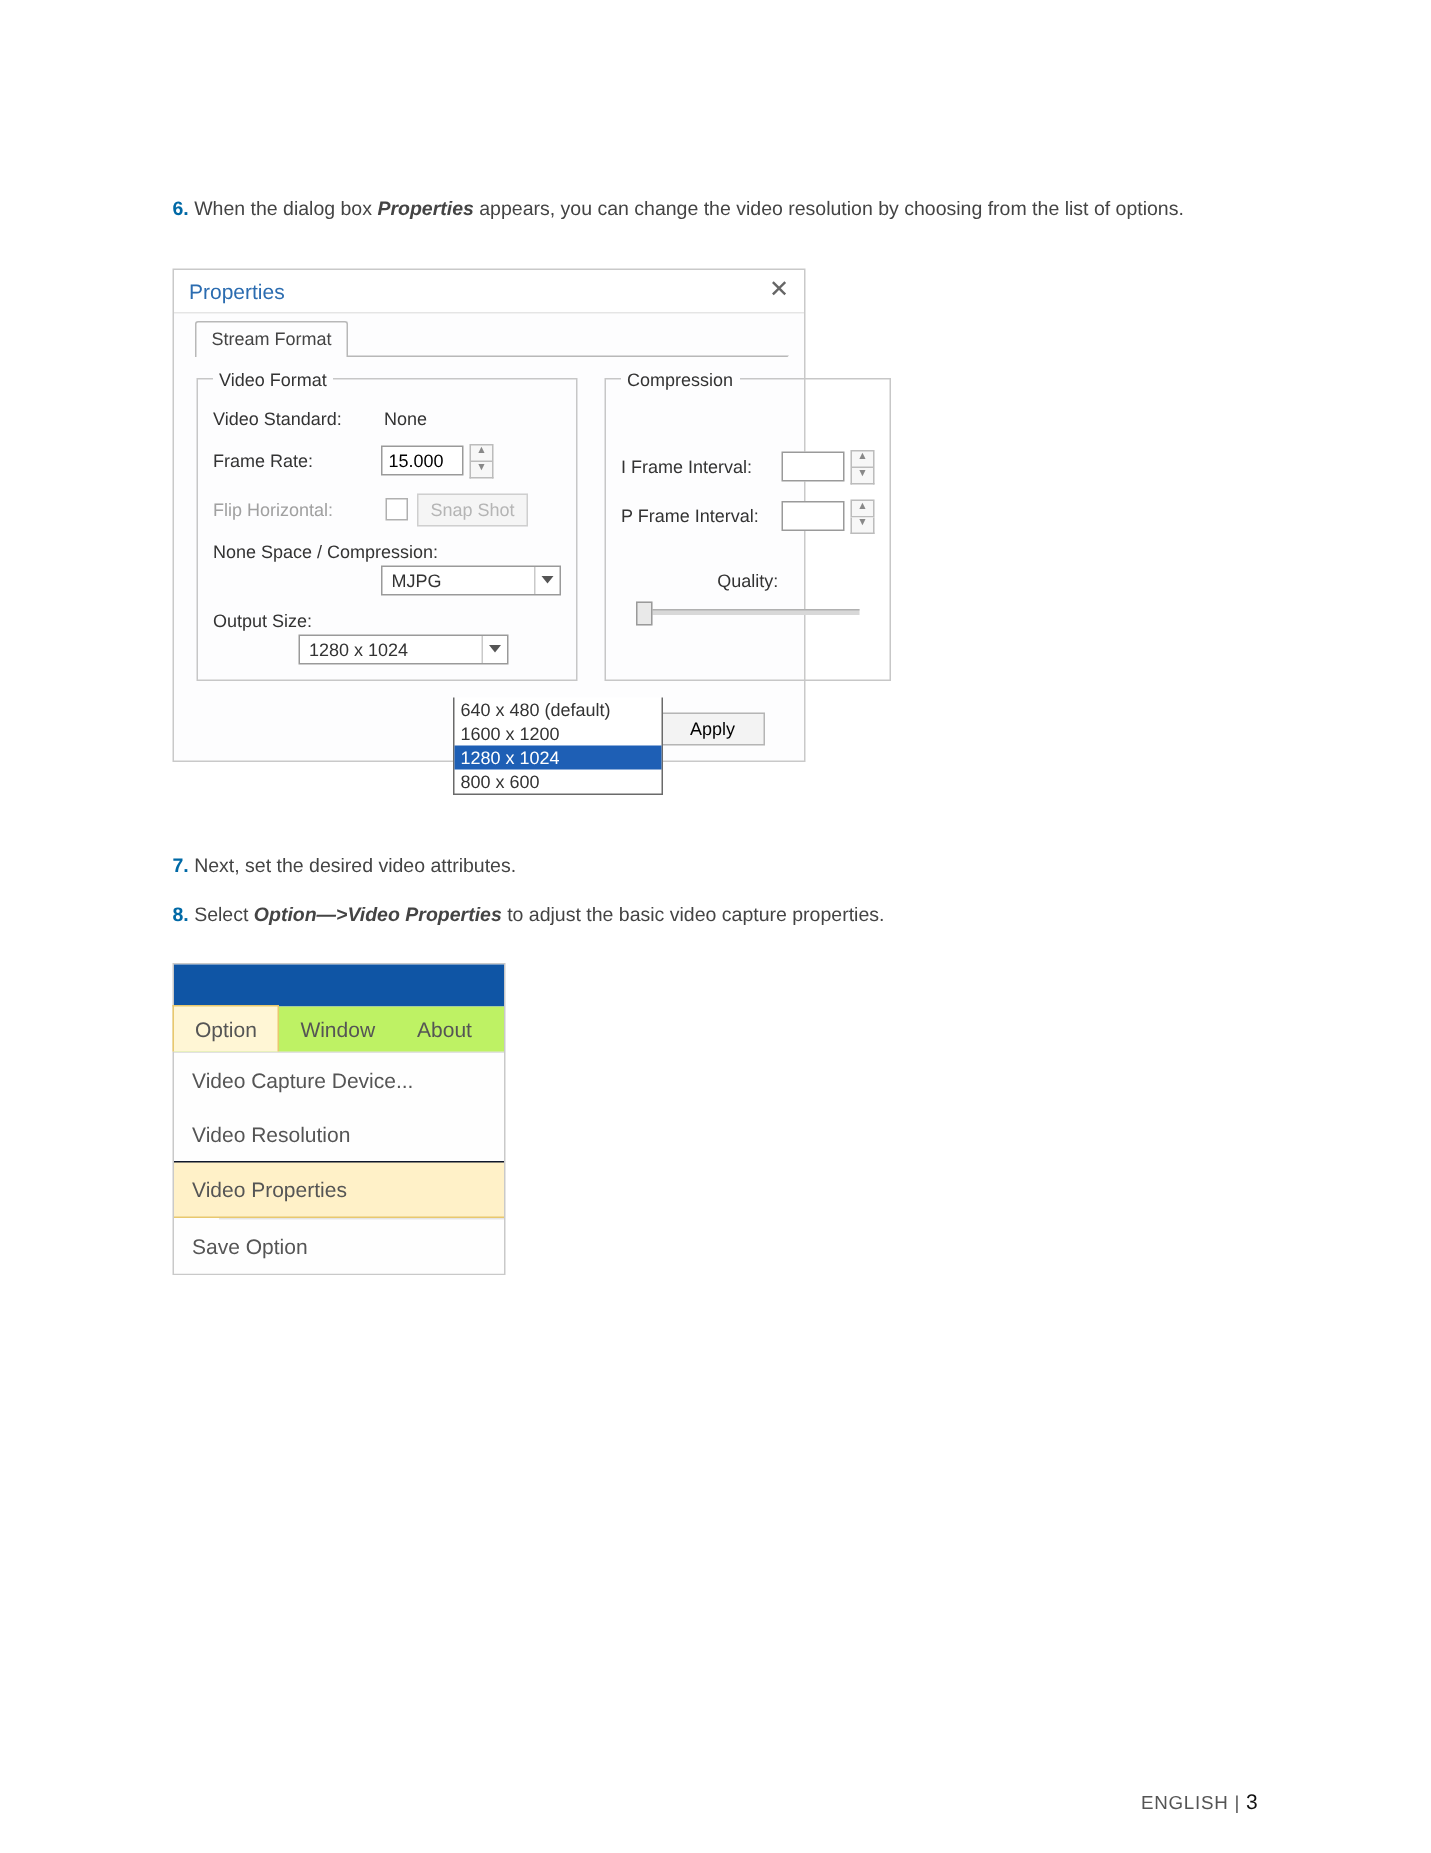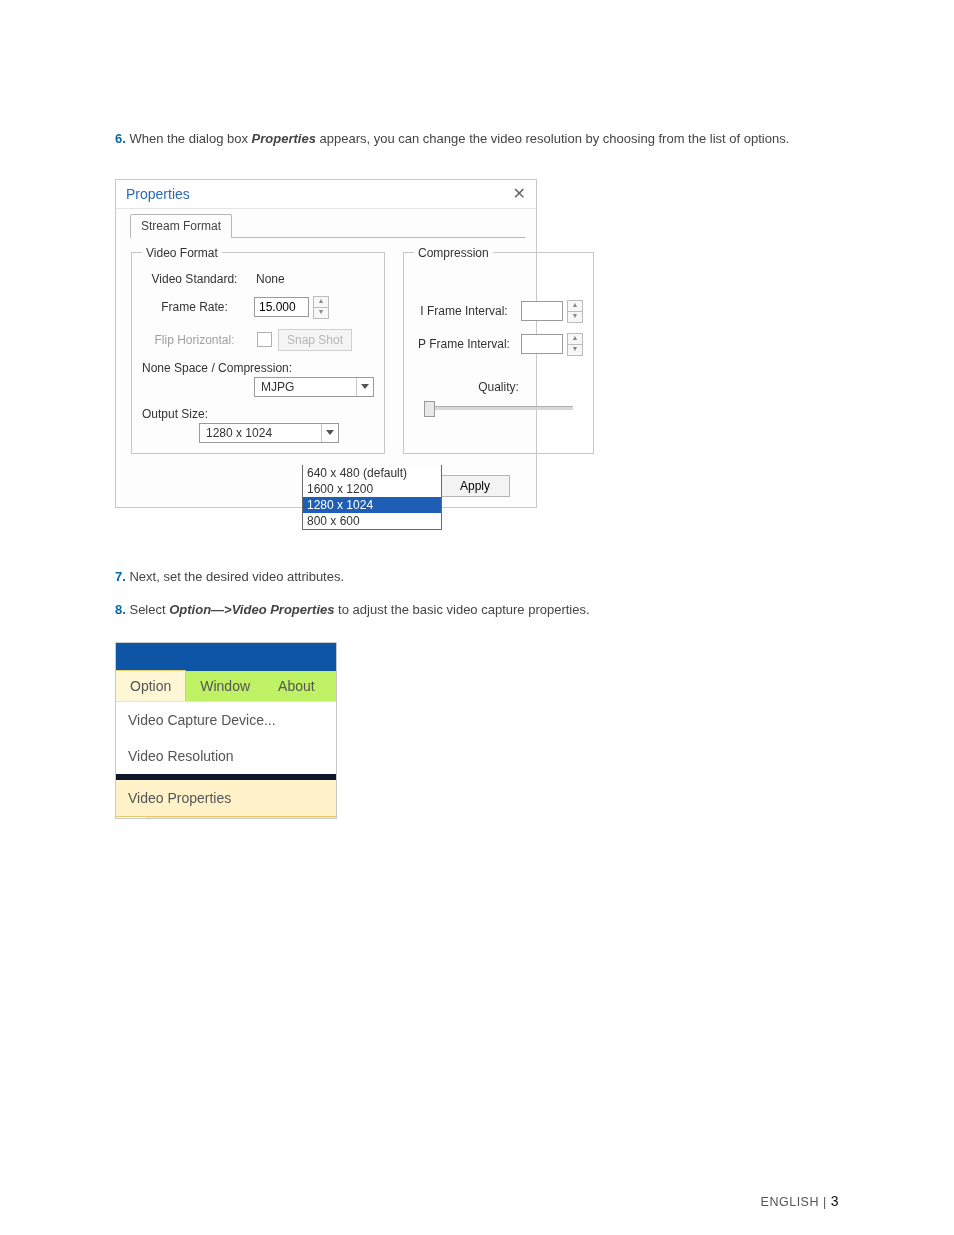--- a/index.html
+++ b/index.html
@@ -94,21 +94,21 @@
   .grp.left { flex: 1 1 52%; }
   .grp.right { flex: 1 1 48%; }
 
   .row {
     display: flex;
     align-items: center;
     margin-bottom: 10px;
   }
   .row .lbl {
     width: 105px;
-    text-align: center;
+    text-align: left;
     padding-right: 7px;
     color: #333;
     white-space: nowrap;
   }
   .row .lbl.gray { color: #a0a0a0; }
   .val-static {
     padding-left: 2px;
   }
   input.text {
     font-family: inherit;
@@ -279,21 +279,21 @@
     width: 30px;
     background: #f3f3f3;
     border-right: 1px solid #e5e5e5;
   }
   .menu-shot .menu-items .mi .mtxt {
     padding: 10px 12px;
     flex: 1;
   }
   .menu-shot .menu-items .mi.highlight {
     background: #fff1c8;
-    border-top: 6px solid #0f172a;
+    border-top: 1px solid #0f172a;
     border-bottom: 1px solid #e8c86e;
   }
   .menu-shot .sep {
     margin: 0 0 0 30px;
     border-top: 1px solid #e5e5e5;
   }
 
   .footer {
     position: absolute;
     bottom: 26px;
@@ -446,20 +446,21 @@
         <span class="ico"></span>
         <span class="mtxt">Video Resolution</span>
       </div>
       <div class="mi highlight">
         <span class="ico"></span>
         <span class="mtxt">Video Properties</span>
       </div>
       <div class="sep"></div>
       <div class="mi">
         <span class="ico"></span>
+        <span class="mtxt">Save Option</span>
       </div>
     </div>
   </div>
 
   <div class="footer">
     <span>ENGLISH</span><span> | </span><span class="pg">3</span>
   </div>
 
 </div>
 

